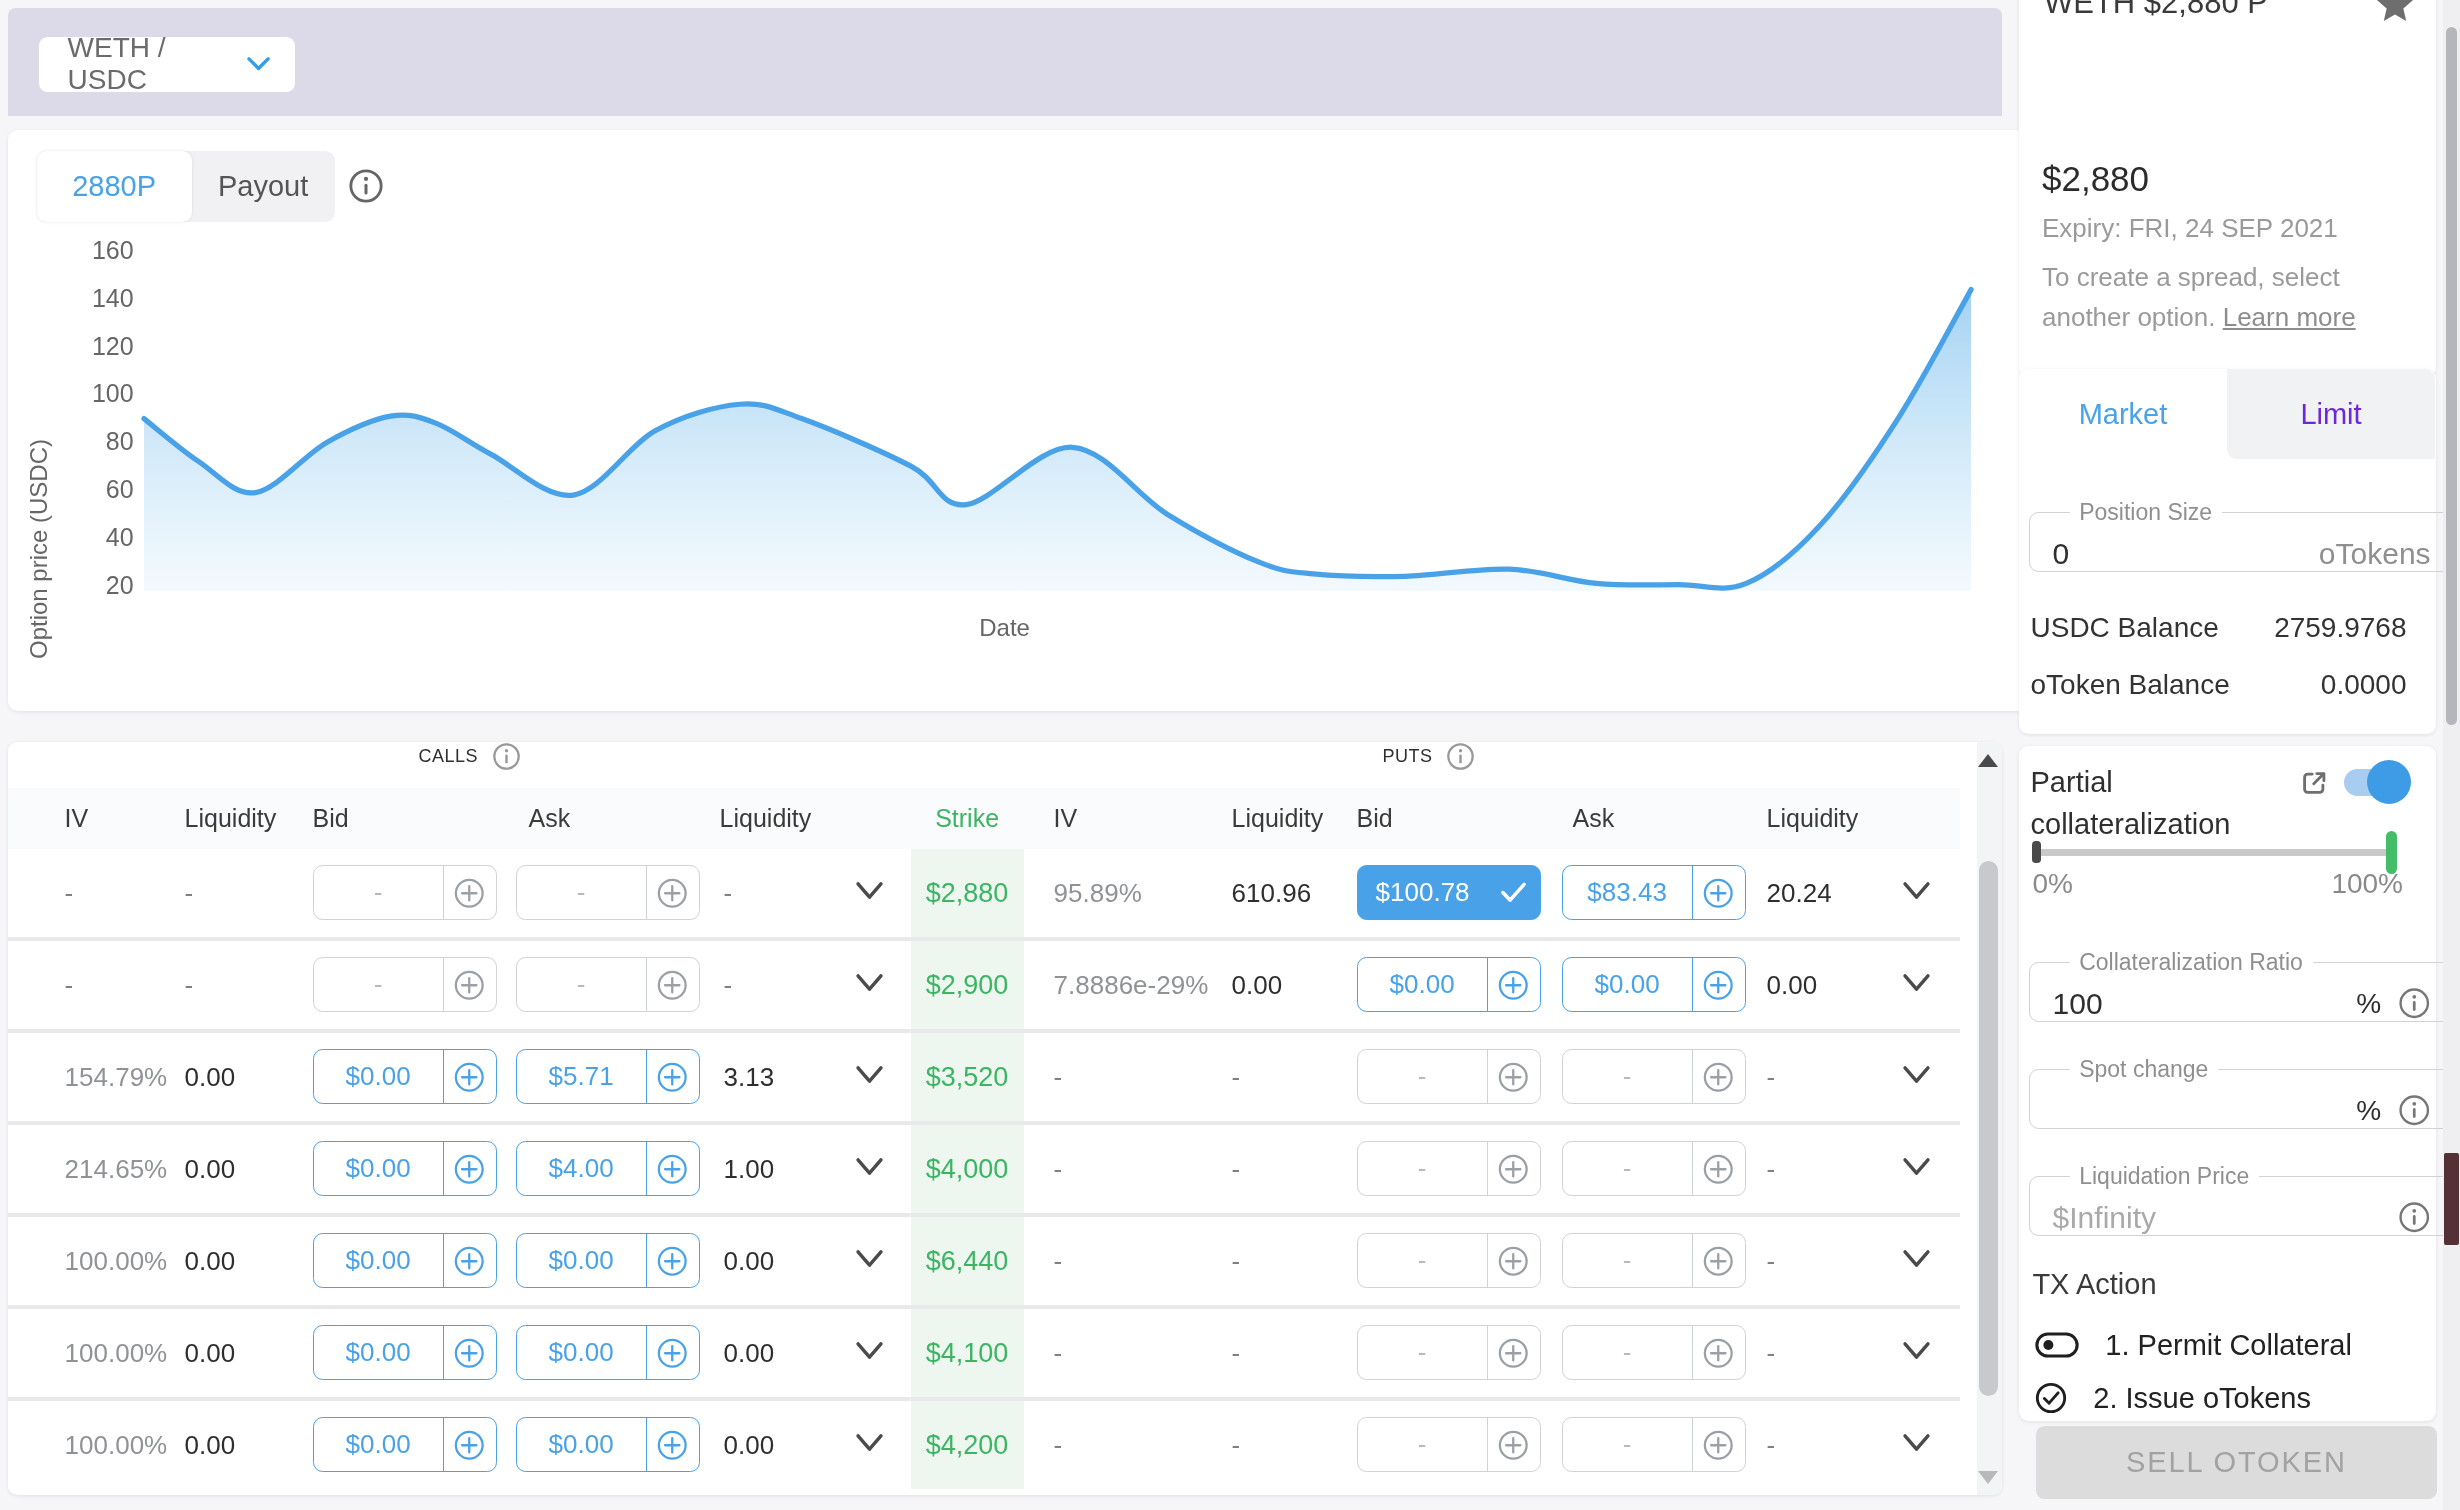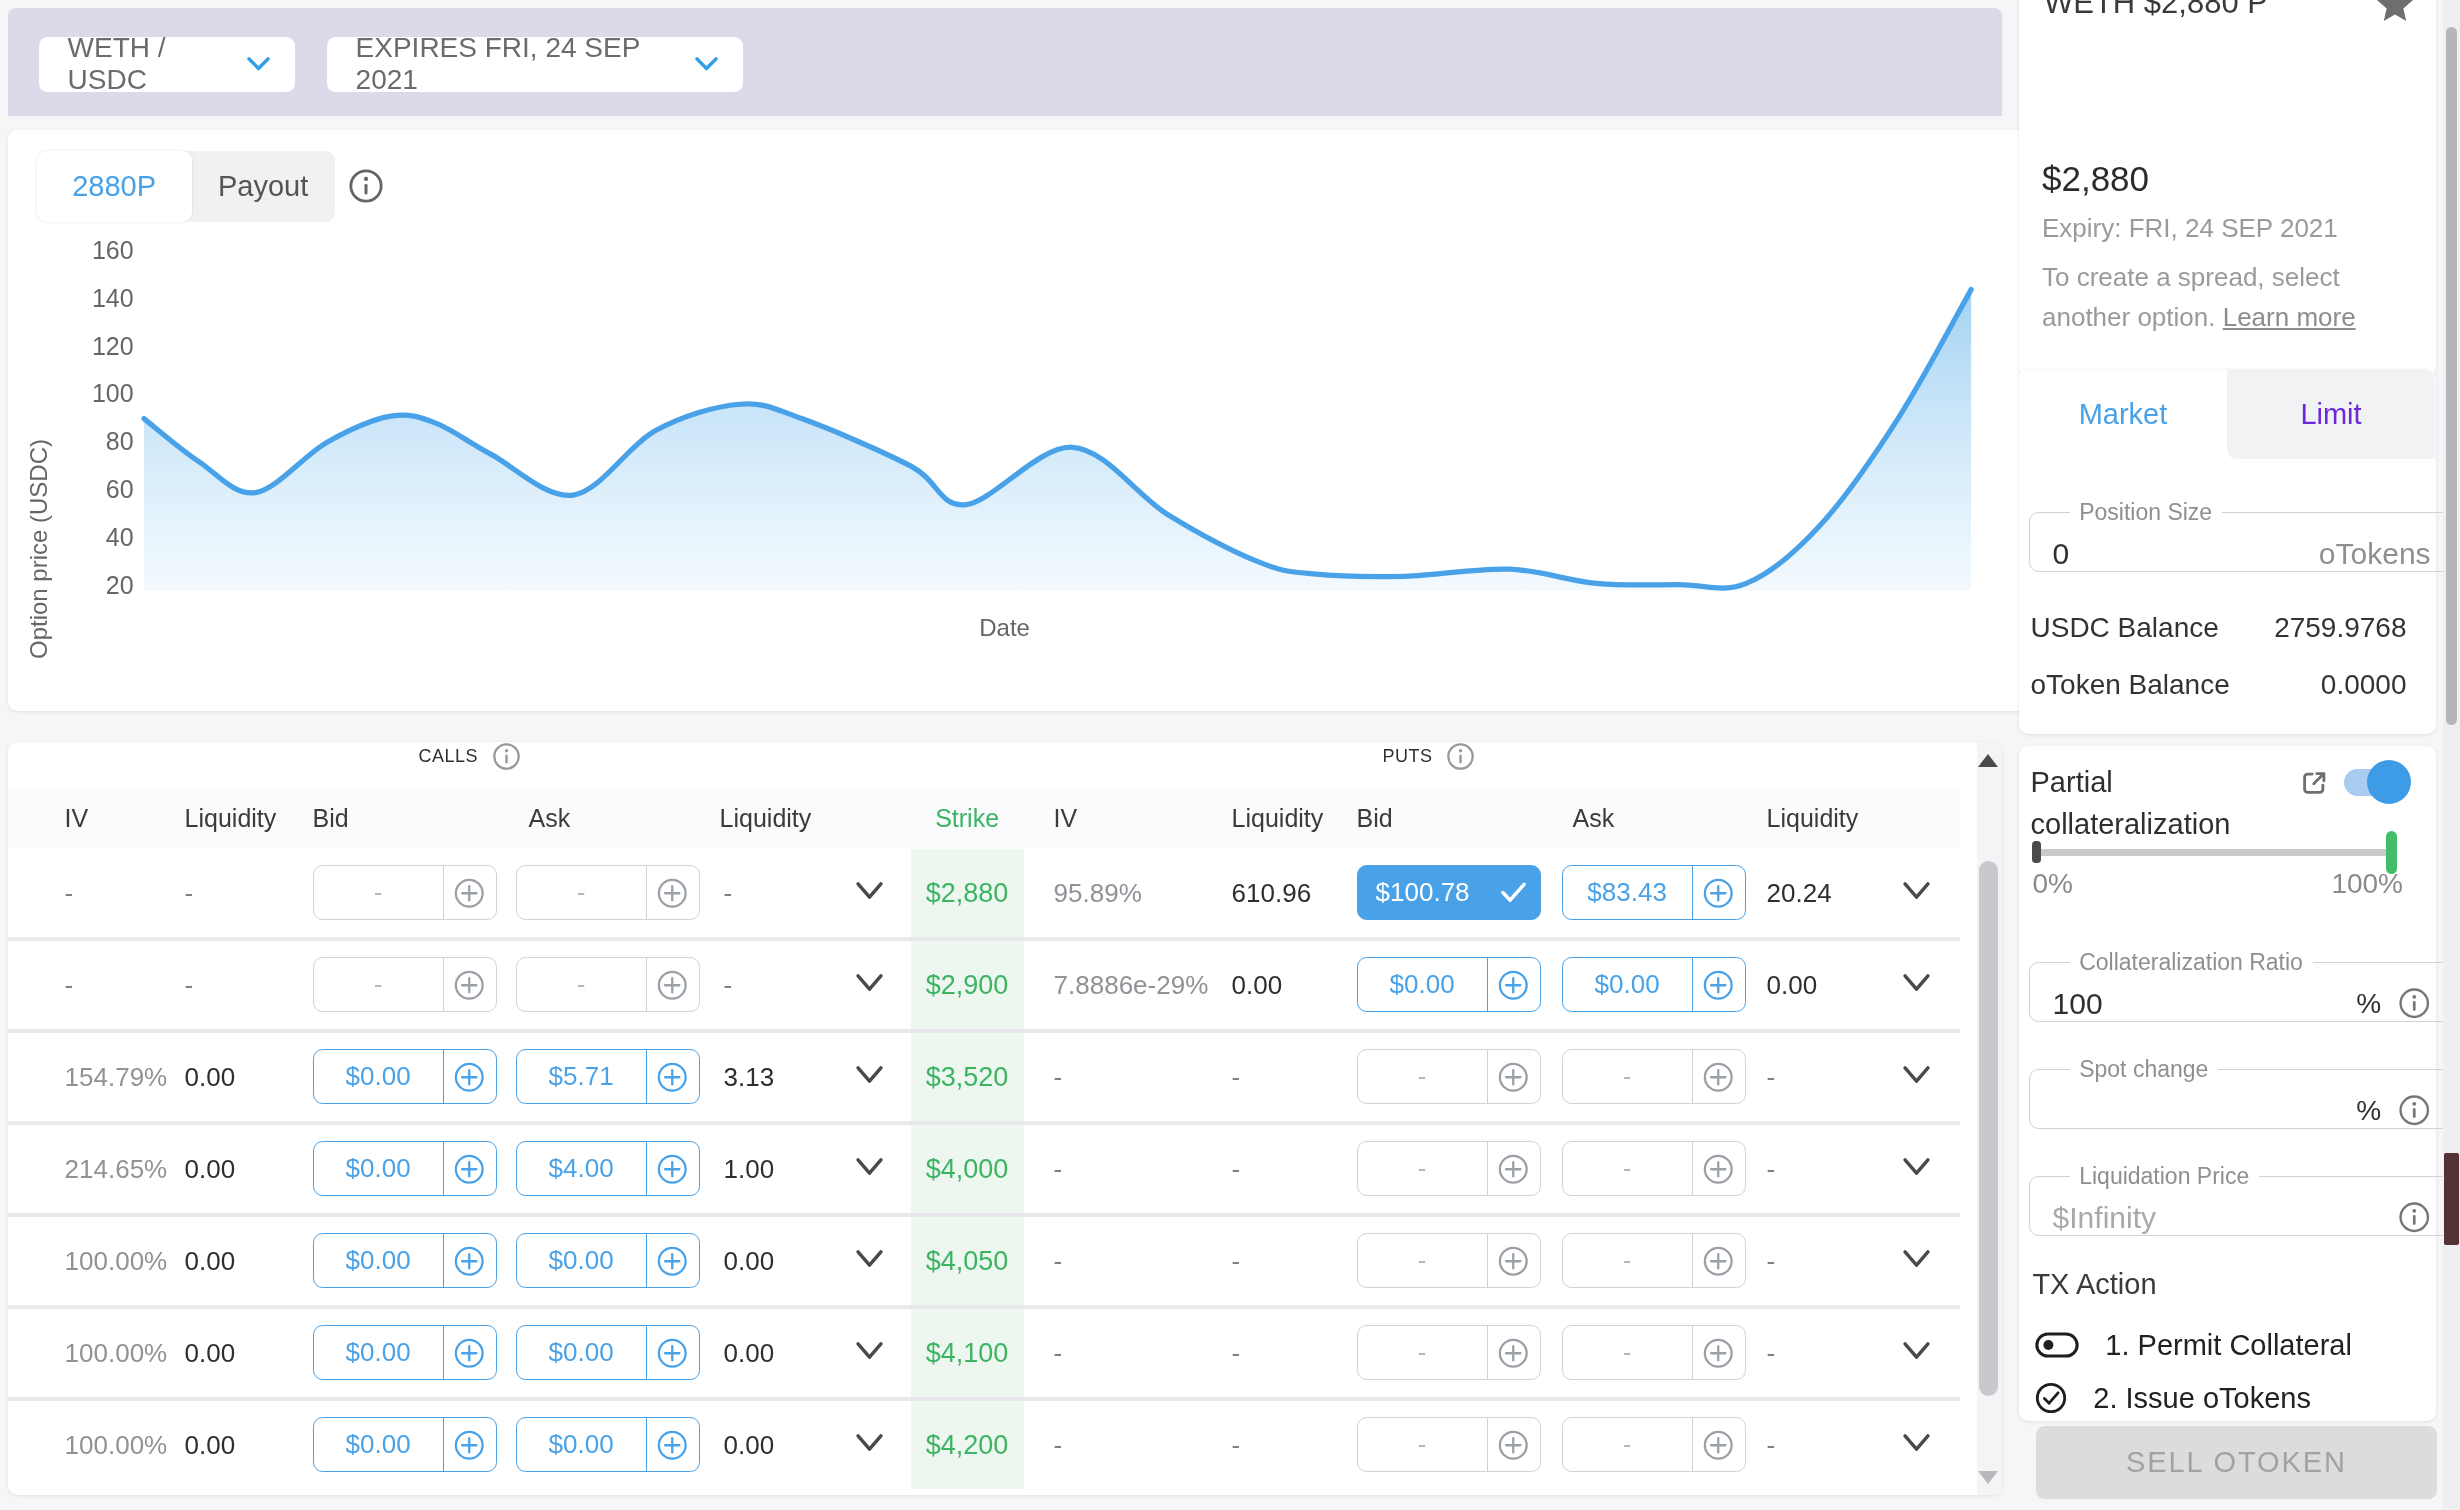--- a/index.html
+++ b/index.html
@@ -118,26 +118,20 @@
 </head>
 <body>
 
 <div id="topbar" class="abs">
   <div class="dropdown" style="left:31px;width:256px;">
     <span>WETH / USDC</span>
     <svg class="chev-blue" viewBox="0 0 24 15">
       <path d="M2 2 L12 12 L22 2" fill="none" stroke="#2f9fe8" stroke-width="3.6" stroke-linecap="round" stroke-linejoin="round"></path>
     </svg>
   </div>
-  <div class="dropdown" style="left:319px;width:416px;">
-    <span>EXPIRES FRI, 24 SEP 2021</span>
-    <svg class="chev-blue" viewBox="0 0 24 15">
-      <path d="M2 2 L12 12 L22 2" fill="none" stroke="#2f9fe8" stroke-width="3.6" stroke-linecap="round" stroke-linejoin="round"></path>
-    </svg>
-  </div>
 </div>
 
 <div id="chartcard" class="abs card">
   <svg id="chart-svg" width="1994" height="581" viewBox="0 0 2086 608" style="position:absolute;left:0;top:0;">
     <defs>
       <linearGradient id="gfill" x1="0" y1="0" x2="0" y2="1">
         <stop offset="0" stop-color="#8cc7f0" stop-opacity="0.8"></stop>
         <stop offset="1" stop-color="#e9f5fd" stop-opacity="0.55"></stop>
       </linearGradient>
     </defs>
@@ -402,21 +396,21 @@
               <path d="M17 9.5 v15 M9.5 17 h15" stroke="currentColor" stroke-width="2.4" stroke-linecap="round"></path>
             </svg>
           </div>
         </div>
         <div class="cell dash" style="left: 1759px;">-</div>
         <div class="rowchev" style="left: 1894px;"><svg width="29" height="21" viewBox="0 0 30 22">
             <path d="M3 3 L15 17 L27 3" fill="none" stroke="#4a4a4a" stroke-width="3.6" stroke-linecap="round" stroke-linejoin="round"></path>
           </svg></div>
       </div>
       <div class="trow">
-        <div class="stripe">$4,050</div>
+        <div class="stripe">$6,440</div>
         <div class="cell dim" style="left: 57px;">100.00%</div>
         <div class="cell " style="left: 177px;">0.00</div>
         <div class="bidask active" style="left: 305px;">
           <div class="val">$0.00</div>
           <div class="btn">
             <svg width="32.5" height="32.5" viewBox="0 0 34 34">
               <circle cx="17" cy="17" r="14" fill="none" stroke="currentColor" stroke-width="2.4"></circle>
               <path d="M17 9.5 v15 M9.5 17 h15" stroke="currentColor" stroke-width="2.4" stroke-linecap="round"></path>
             </svg>
           </div>

